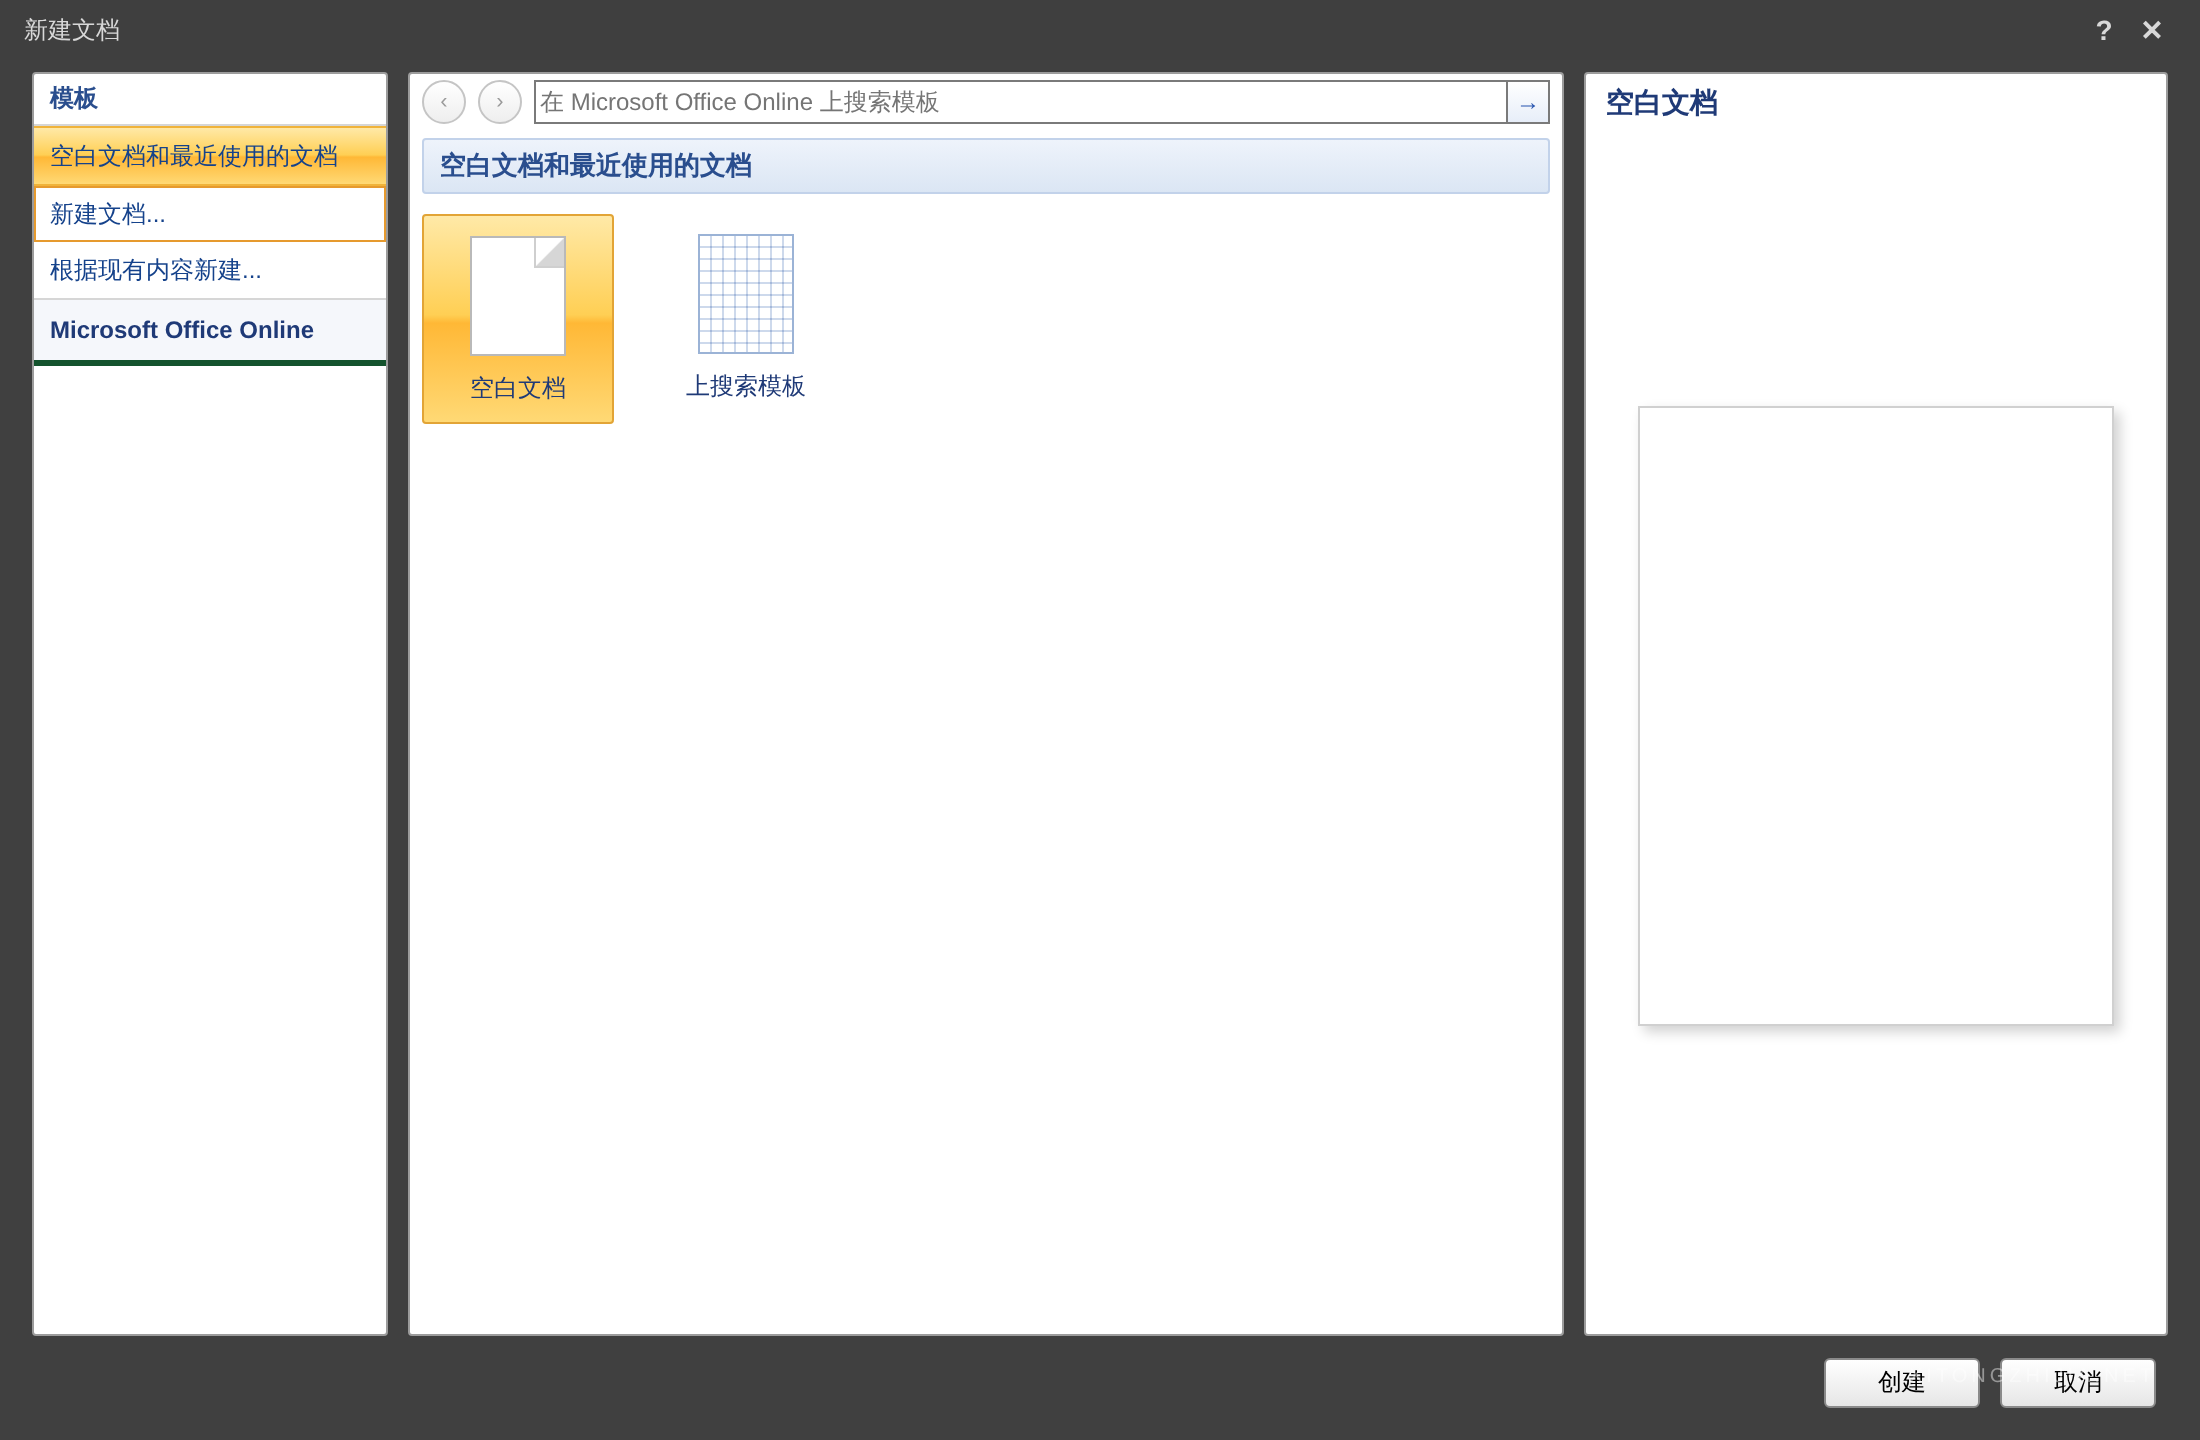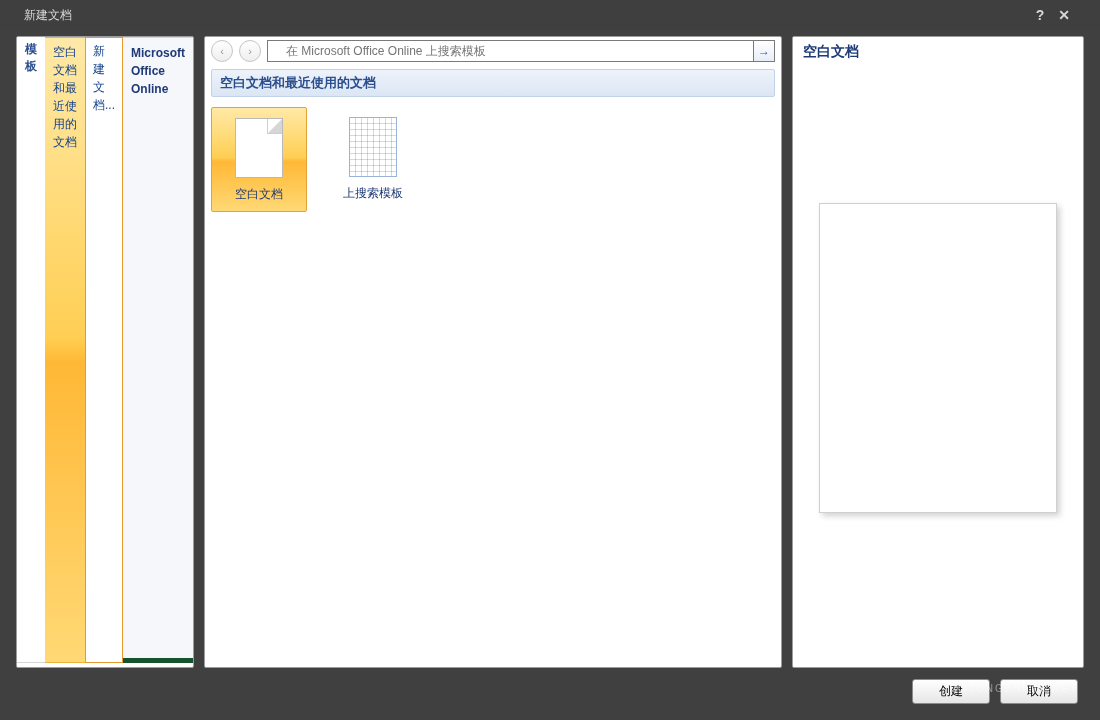--- a/index.html
+++ b/index.html
@@ -11,21 +11,21 @@
     color: #000;
   }
 
   
   .titlebar {
     height: 30px;
     background: #3f3f3f;
     color: #d8d8d8;
     display: flex;
     align-items: center;
-    padding: 0 24px;
+    padding: 0 12px;
     font-size: 12px;
   }
   .titlebar .title { flex: 0 0 auto; }
   .titlebar .spacer { flex: 1; }
   .titlebar .winbtn {
     width: 24px; height: 24px;
     display: flex; align-items: center; justify-content: center;
     color: #d8d8d8;
     cursor: pointer;
     font-weight: bold;
@@ -49,21 +49,21 @@
     background: #fff;
     border: 1px solid #9c9c9c;
     border-radius: 2px;
   }
 
   
   .sidebar {
     width: 178px;
     flex: 0 0 178px;
     display: flex;
-    flex-direction: row;
+    flex-direction: column;
     padding-bottom: 4px;
   }
   .sidebar-header {
     padding: 4px 8px;
     color: #2a4e8e;
     font-weight: bold;
     border-bottom: 1px solid #d6d6d6;
     font-size: 12px;
   }
   .side-item {
@@ -80,21 +80,21 @@
     color: #15428b;
   }
   .side-item.highlighted {
     outline: 1px solid #e69a2e;
     outline-offset: -1px;
   }
   .side-item.section {
     font-weight: bold;
     color: #1f3a77;
     border-top: 1px solid #d6d6d6;
-    border-bottom: 5px solid #14532d;
+    border-bottom: 3px solid #14532d;
     background: #f5f7fb;
     padding: 6px 8px;
   }
 
   
   .center {
     flex: 1;
     display: flex;
     flex-direction: column;
   }
@@ -117,21 +117,21 @@
   }
   .searchwrap {
     flex: 1;
     height: 22px;
     display: flex;
   }
   .searchbox {
     flex: 1;
     border: 1px solid #7a7a7a;
     border-right: none;
-    padding: 0 18px;
+    padding: 0 2px;
     font-size: 12px;
     color: #6a6a6a;
     background: #fff;
   }
   .searchgo {
     width: 22px;
     border: 1px solid #7a7a7a;
     background: linear-gradient(#ffffff,#e7eef9);
     color: #2a57b0;
     display: flex; align-items: center; justify-content: center;
@@ -270,20 +270,23 @@
   <div class="panel-wrap">
 
     <div class="col sidebar">
       <div class="sidebar-header">模板</div>
       <div class="side-item selected">
         <span>空白文档和最近使用的文档</span>
       </div>
       <div class="side-item highlighted">
         <span>新建文档...</span>
       </div>
+      <div class="side-item">
+        <span>根据现有内容新建...</span>
+      </div>
       <div class="side-item section">Microsoft Office Online</div>
     </div>
 
     <div class="col center">
       <div class="toolbar">
         <div class="navbtn">
           <span>‹</span>
         </div>
         <div class="navbtn">
           <span>›</span>

